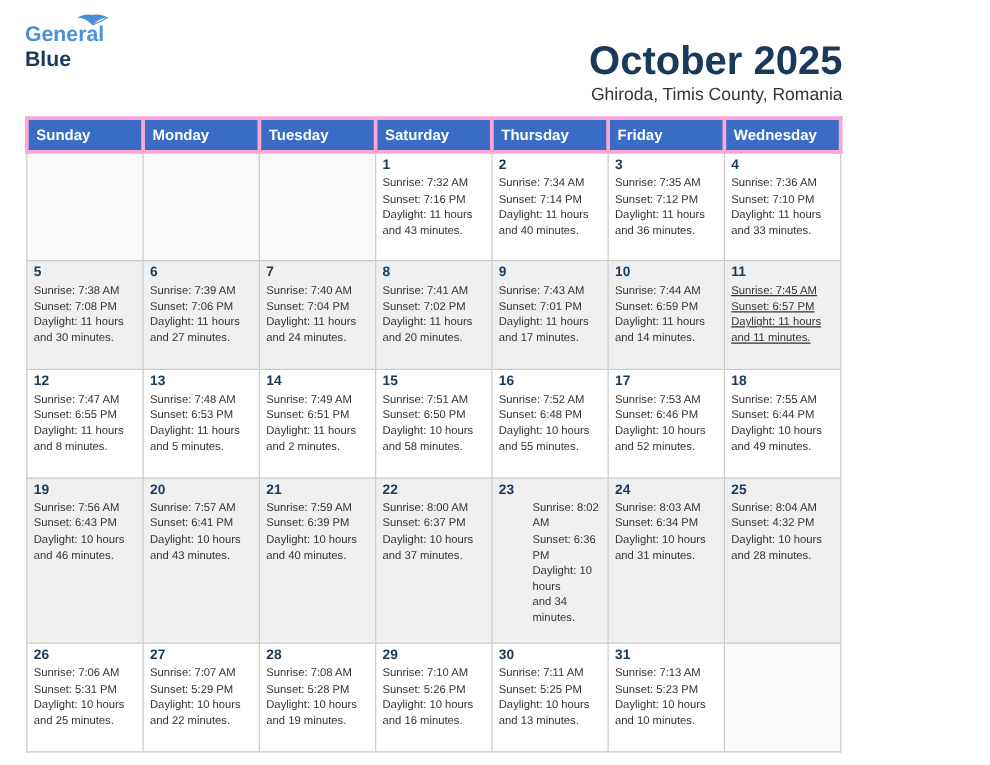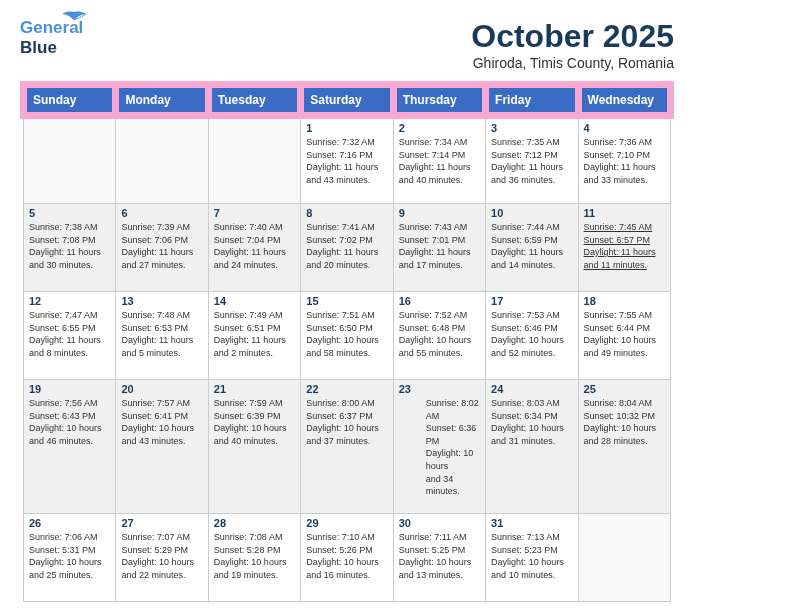--- a/index.html
+++ b/index.html
@@ -23,20 +23,21 @@
       align-items: flex-start;
       margin-bottom: 10px;
     }
     .logo {
       display: flex;
       flex-direction: column;
       align-items: flex-start;
     }
     .title-block {
       text-align: right;
+      margin-top: 12px;
     }
     .month-title {
       font-size: 32px;
       font-weight: bold;
       color: #1a3a5c;
     }
     .subtitle {
       font-size: 14px;
       color: #333;
     }
@@ -46,21 +47,21 @@
       border-collapse: collapse;
       width: 100%;
       table-layout: fixed;
     }
     .calendar th {
       background-color: #3a6cc6;
       color: white;
       text-align: left;
       padding: 5px 6px;
       font-size: 12px;
-      border: 7px solid #f9a8d4;
+      border: 3px solid #f9a8d4;
     }
     .calendar td {
       vertical-align: top;
       border: 1px solid #ccc;
       padding: 3px 5px;
       font-size: 9.5px;
       color: #333;
       height: 80px;
     }
     .calendar td.empty {
@@ -297,21 +298,21 @@
           <td class="shaded">
             <div class="day-number">24</div>
             <div class="day-info" style="white-space: pre-line;">Sunrise: 8:03 AM
 Sunset: 6:34 PM
 Daylight: 10 hours
 and 31 minutes.</div>
           </td>
           <td class="shaded">
             <div class="day-number">25</div>
             <div class="day-info" style="white-space: pre-line;">Sunrise: 8:04 AM
-Sunset: 10:32 PM
+Sunset: 4:32 PM
 Daylight: 10 hours
 and 28 minutes.</div>
           </td>
         </tr>
         <tr>
           <td>
             <div class="day-number">26</div>
             <div class="day-info" style="white-space: pre-line;">Sunrise: 7:06 AM
 Sunset: 5:31 PM
 Daylight: 10 hours

